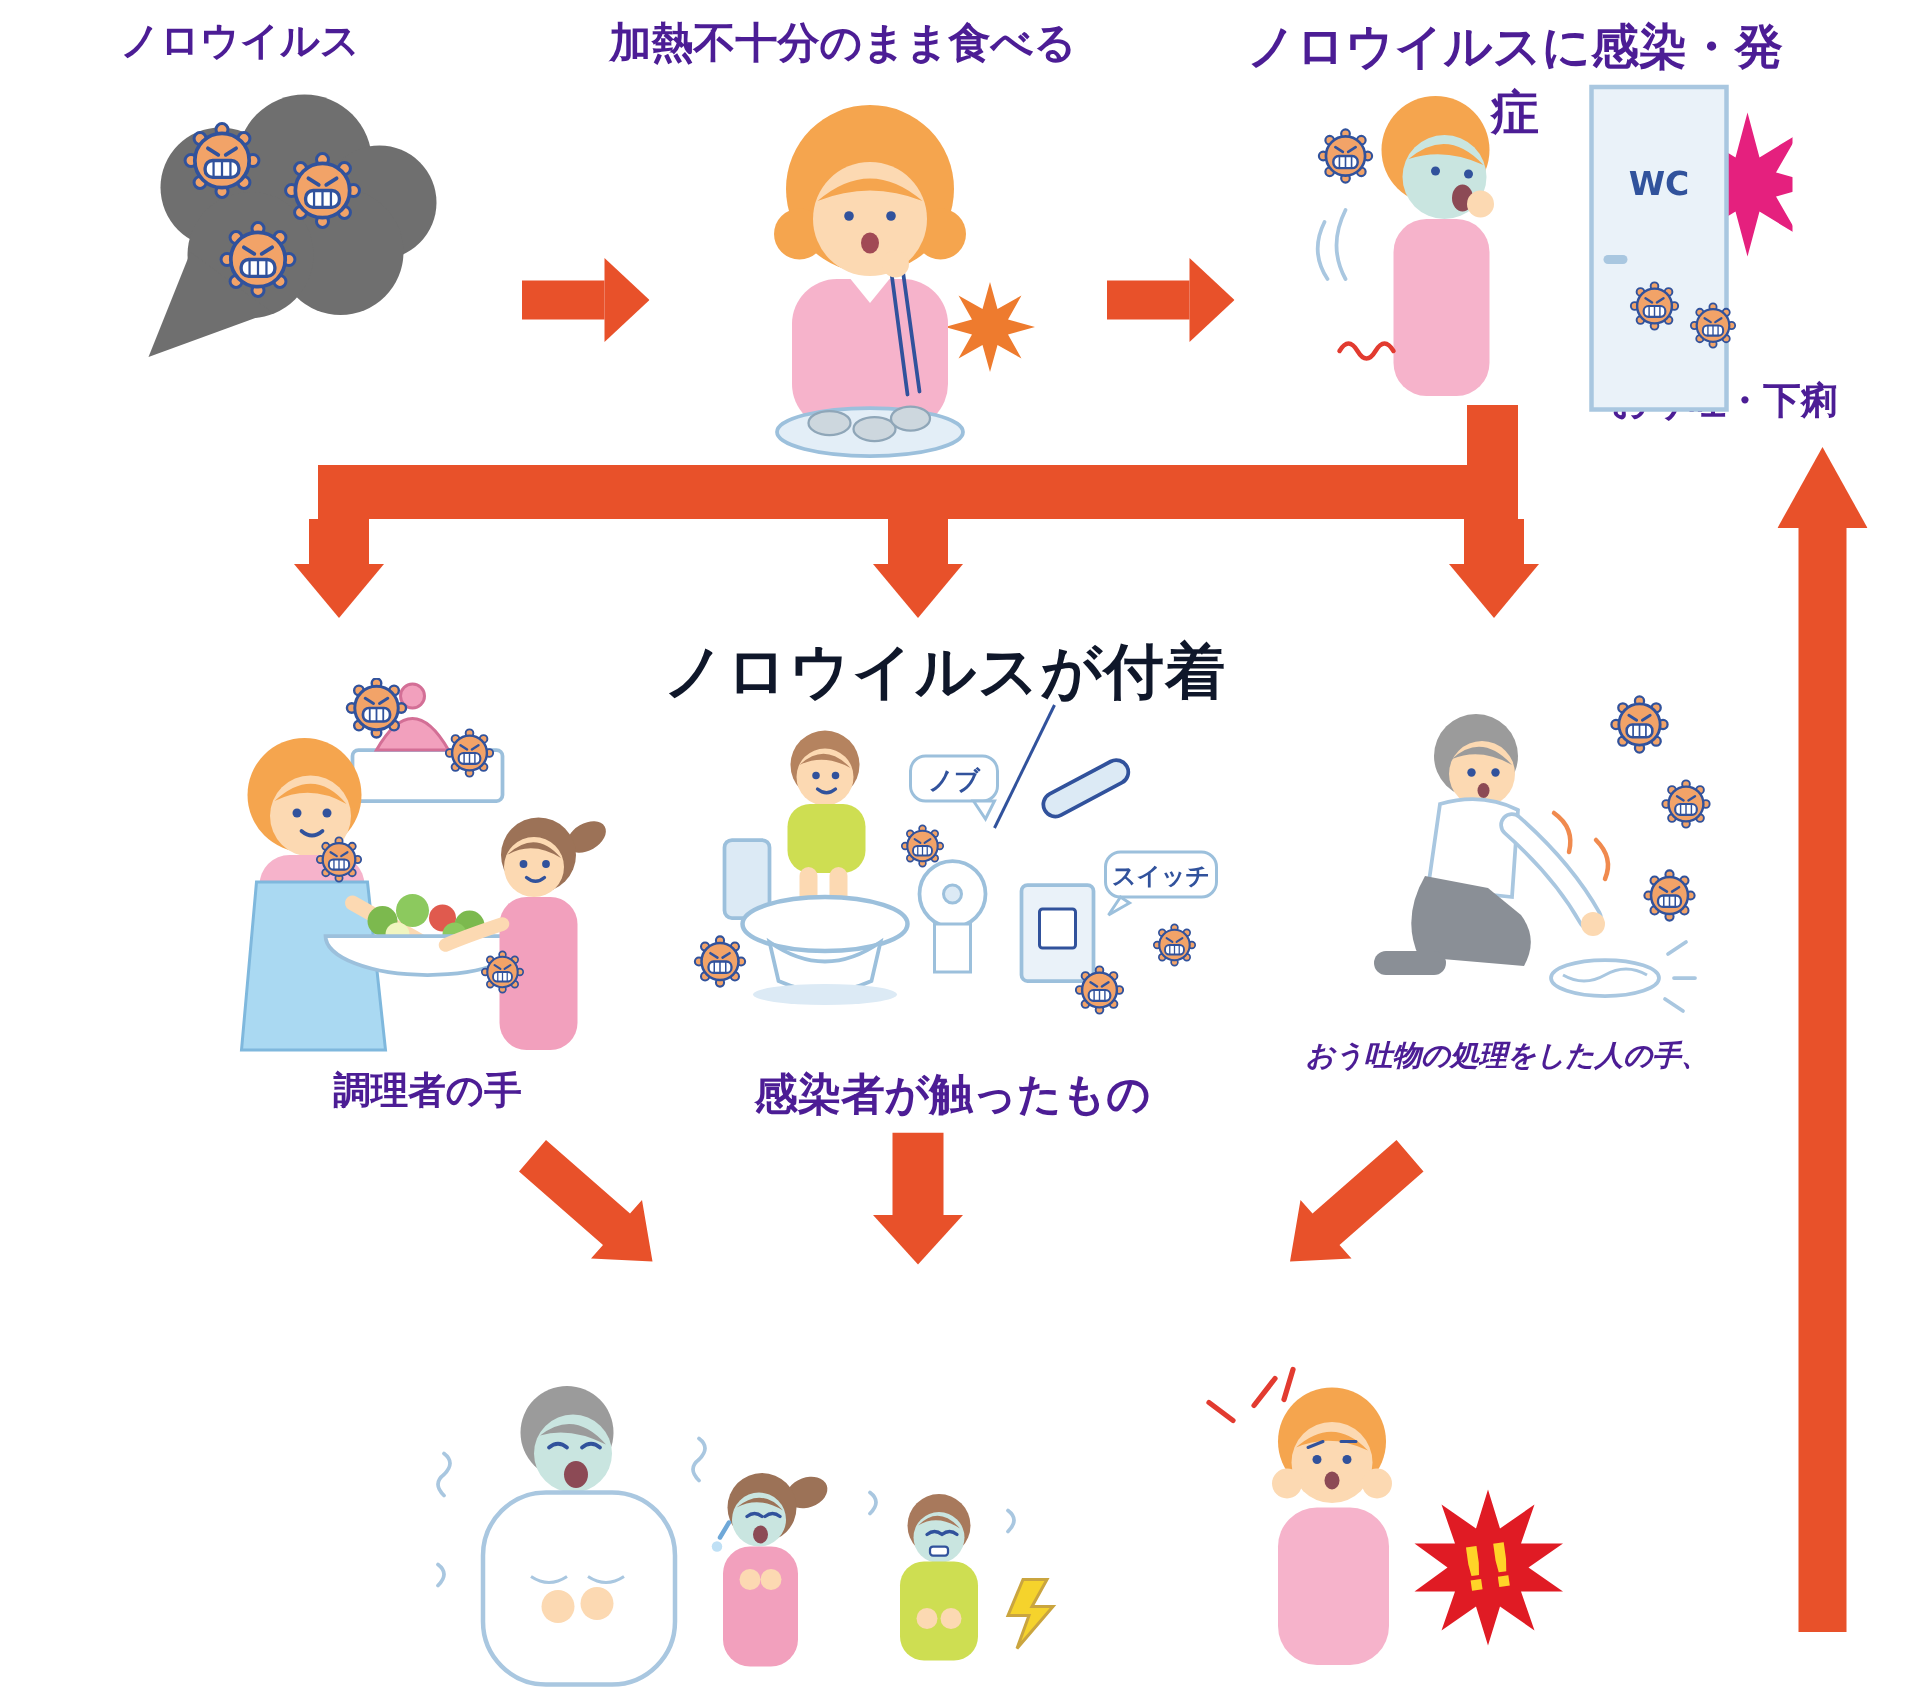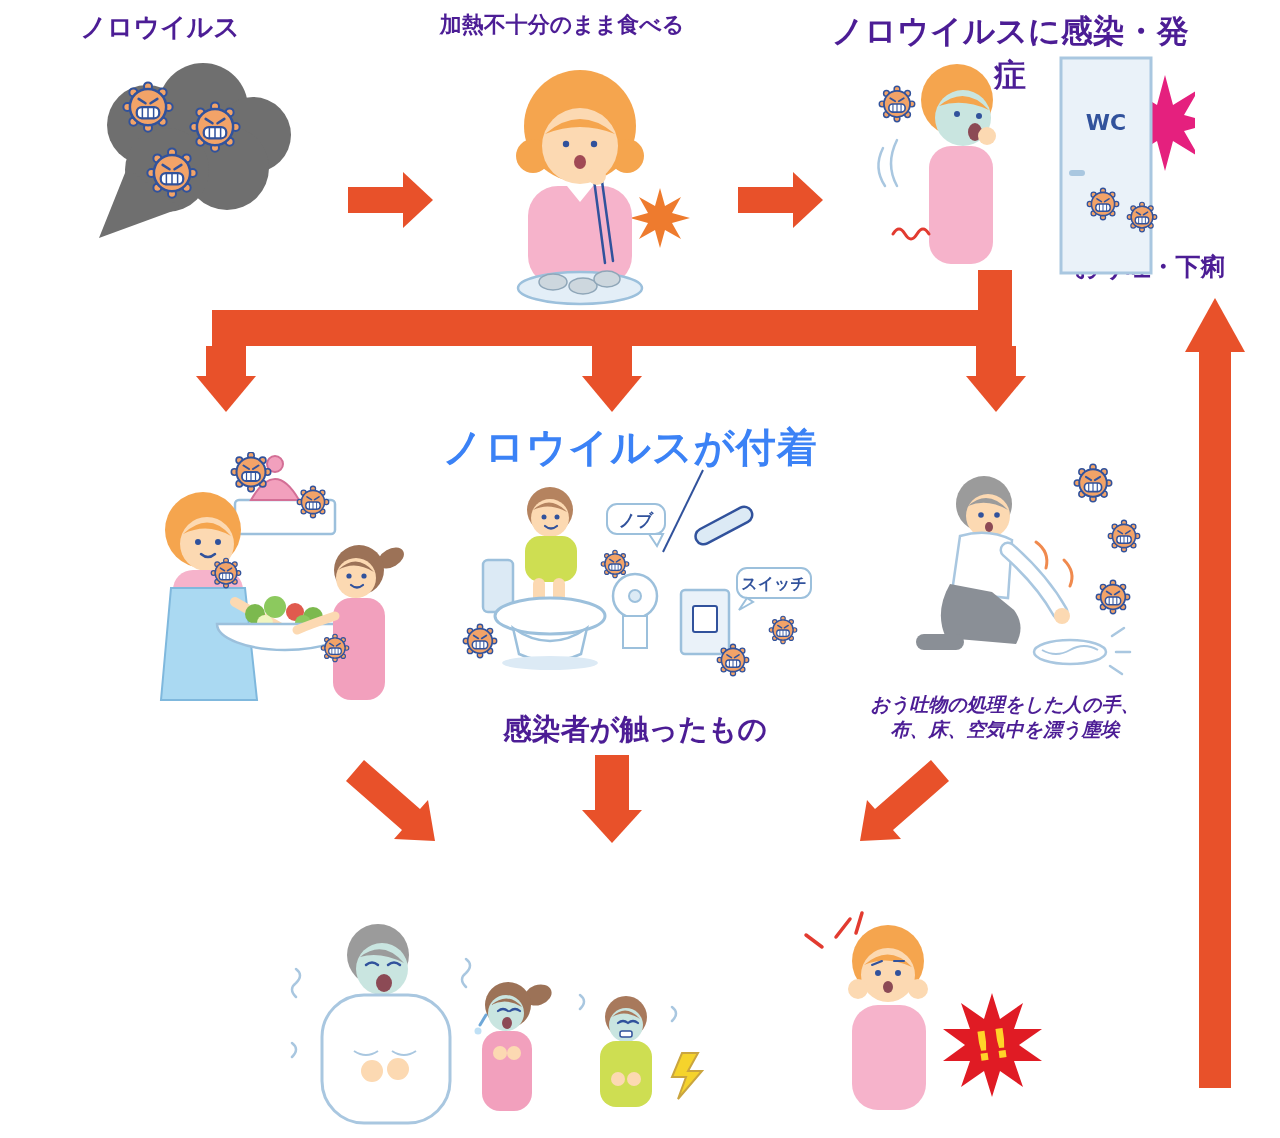--- a/index.html
+++ b/index.html
@@ -1,19 +1,19 @@
 <!DOCTYPE html>
 <html><head>
 <meta charset="utf-8">
 <style>
   html,body{margin:0;padding:0;background:#fff;}
   .stage{position:relative;width:1280px;height:1138px;background:#fff;overflow:hidden;
          font-family:"DejaVu Sans",sans-serif;}
   .label{position:absolute;color:#4c1d95;font-weight:700;text-align:center;}
-  .heading{position:absolute;color:#3b82f6;font-weight:700;text-align:center;letter-spacing:1px;}
+  .heading{position:absolute;color:#0f172a;font-weight:700;text-align:center;letter-spacing:1px;}
   svg.scene,svg.arrow{position:absolute;display:block;}
   .arrow *{fill:#e8512a;}
   text{font-family:"DejaVu Sans",sans-serif;}
 </style>
 </head>
 <body>
 
 <div class="stage">
 
   <svg width="0" height="0" style="position:absolute" aria-hidden="true">
@@ -31,21 +31,21 @@
         </g>
         <circle cx="20" cy="20" r="14.5" fill="#f2a368" stroke="#31529c" stroke-width="2"></circle>
         <path d="M12.5 13.5 l5.5 3.5 M27.5 13.5 l-5.5 3.5" stroke="#31529c" stroke-width="2" fill="none" stroke-linecap="round"></path>
         <rect x="11" y="20" width="18" height="9" rx="4" fill="#fff" stroke="#31529c" stroke-width="1.8"></rect>
         <path d="M15.5 20 v9 M20 20 v9 M24.5 20 v9" stroke="#31529c" stroke-width="1.2"></path>
       </g>
     </defs>
   </svg>
 
   <div class="label" style="left:60px;top:10px;width:200px;font-size:26px;">ノロウイルス</div>
-  <div class="label" style="left:392px;top:10px;width:340px;font-size:22px;">加熱不十分のまま食べる</div>
+  <div class="label" style="left:392px;top:10px;width:340px;font-size:28px;">加熱不十分のまま食べる</div>
   <div class="label" style="left:830px;top:10px;width:360px;font-size:32px;">ノロウイルスに感染・発症</div>
   <div class="label" style="left:1045px;top:250px;width:210px;font-size:25px;">おう吐・下痢</div>
 
   <svg class="scene" style="left:85px;top:50px;" width="220" height="200" viewBox="0 0 220 200">
     <g fill="#6f6f6f">
       <circle cx="62" cy="75" r="40"></circle>
         <circle cx="118" cy="58" r="45"></circle>
       <circle cx="168" cy="85" r="38"></circle>
         <circle cx="142" cy="118" r="42"></circle>
       <circle cx="82" cy="120" r="42"></circle>
@@ -209,24 +209,24 @@
     <rect x="56" y="176" width="48" height="16" rx="8" fill="#8a8f96"></rect>
     <ellipse cx="210" cy="194" rx="36" ry="12" fill="#fff" stroke="#a9c7e0" stroke-width="2.5"></ellipse>
     <path d="M182 192 q14 8 28 0 q14 -8 28 0" stroke="#a9c7e0" stroke-width="2" fill="none"></path>
     <path d="M252 178 l12 -8 M256 194 l14 0 M250 208 l12 8" stroke="#a9c7e0" stroke-width="2.5" stroke-linecap="round"></path>
     <path d="M176 84 q14 10 10 26 M204 102 q12 12 6 26" stroke="#f08a4e" stroke-width="3" fill="none" stroke-linecap="round"></path>
     <use href="#virus" transform="translate(214,6) scale(0.95)"></use>
     <use href="#virus" transform="translate(248,62) scale(0.8)"></use>
     <use href="#virus" transform="translate(236,122) scale(0.85)"></use>
   </svg>
 
+  <div class="label" style="left:170px;top:710px;width:230px;font-size:25px;">調理者の手</div>
   <div class="label" style="left:500px;top:710px;width:270px;font-size:29px;">感染者が触ったもの</div>
   <div class="label" style="left:810px;top:692px;width:390px;font-size:19px;line-height:1.3;font-style:italic;">
     <span style="display:block;">おう吐物の処理をした人の手、</span>
-    <span style="display:block;">布、床、空気中を漂う塵埃</span>
   </div>
 
   <svg class="arrow" style="left:340px;top:755px;" width="110" height="100" viewBox="0 0 110 100">
     <polygon points="6,26 24,5 80,54 88,45 95,86 54,84 62,75"></polygon>
   </svg>
   <svg class="arrow" style="left:582px;top:755px;" width="60" height="90" viewBox="0 0 60 90">
     <rect x="13" y="0" width="34" height="55"></rect>
       <polygon points="0,55 60,55 30,88"></polygon>
   </svg>
   <svg class="arrow" style="left:845px;top:755px;" width="110" height="100" viewBox="0 0 110 100">

